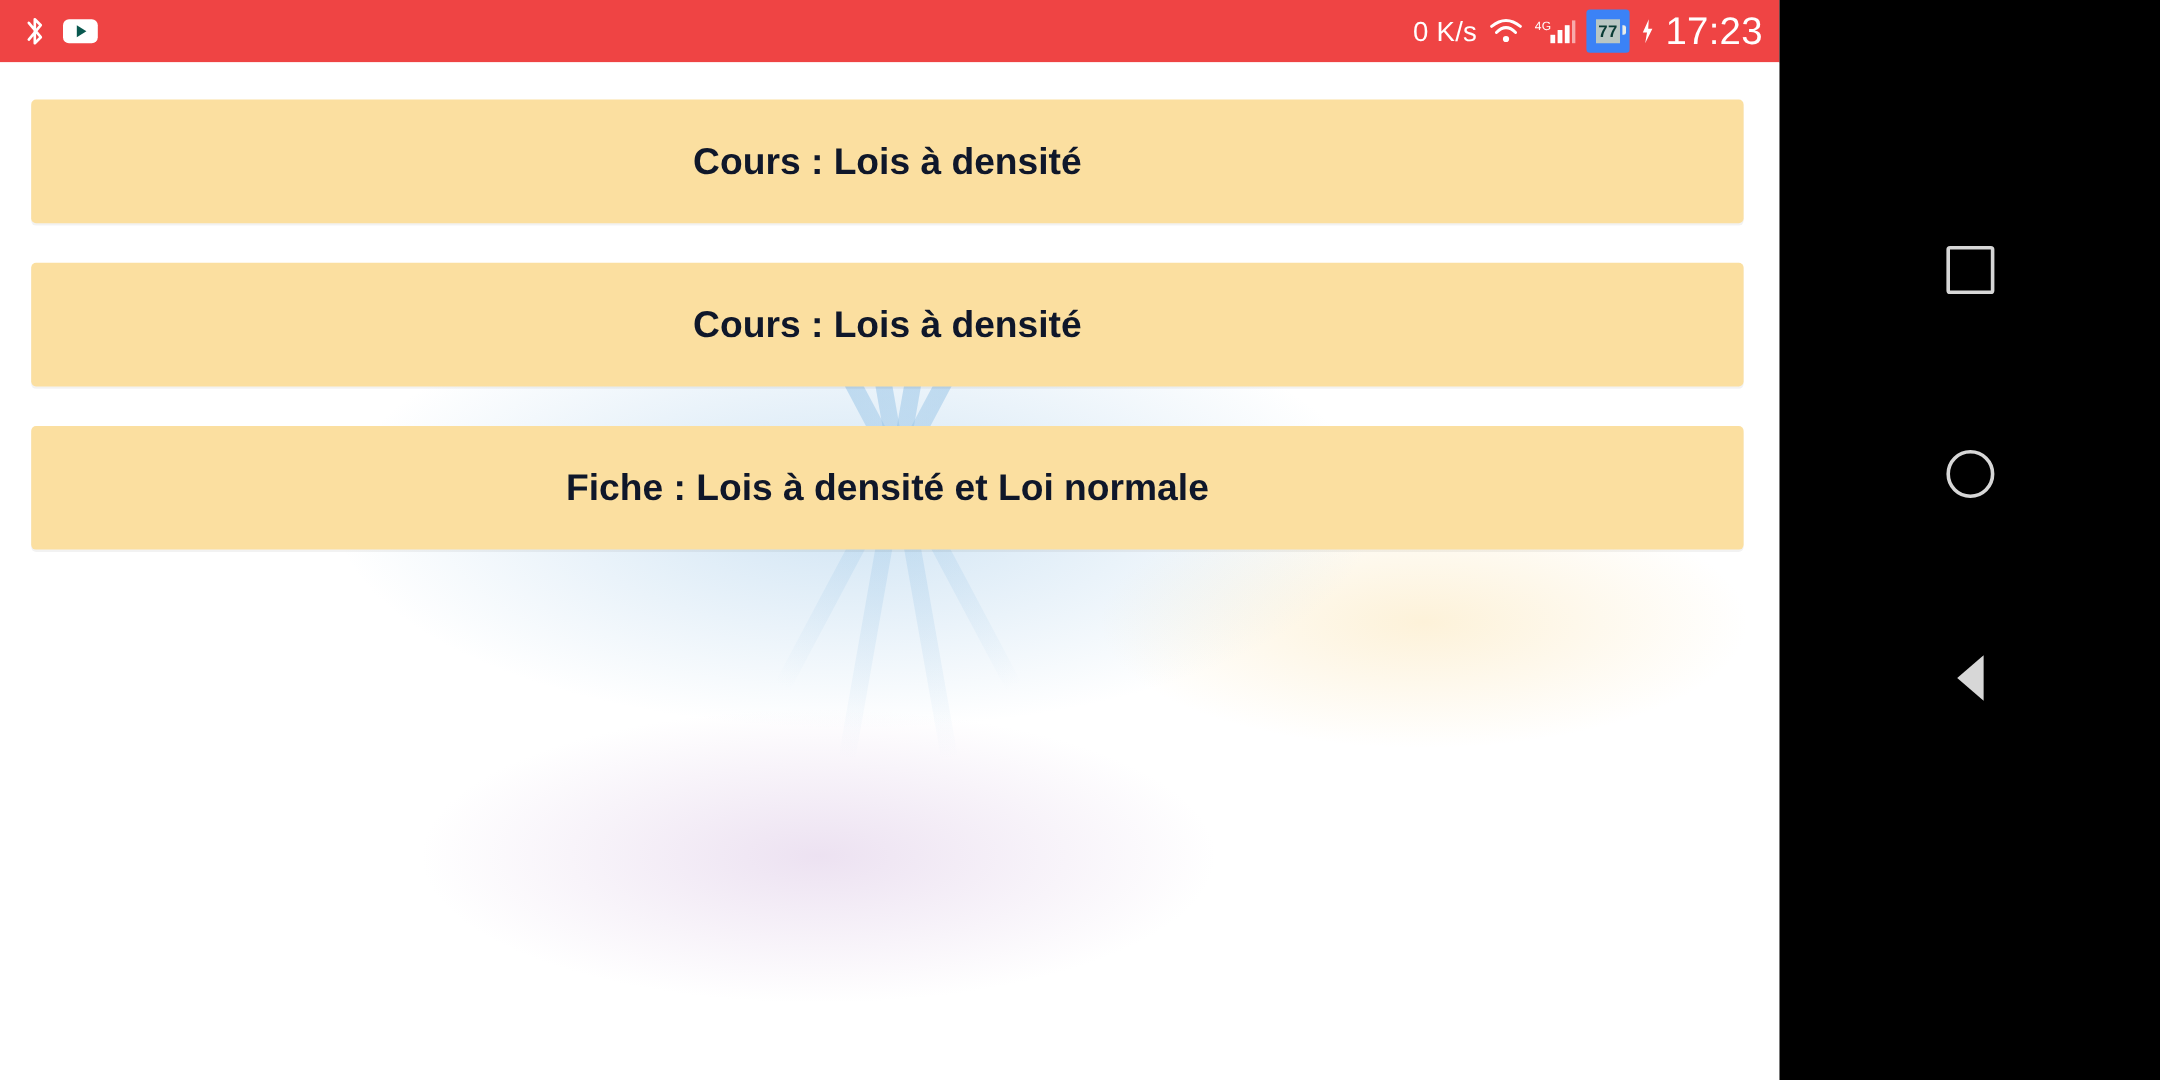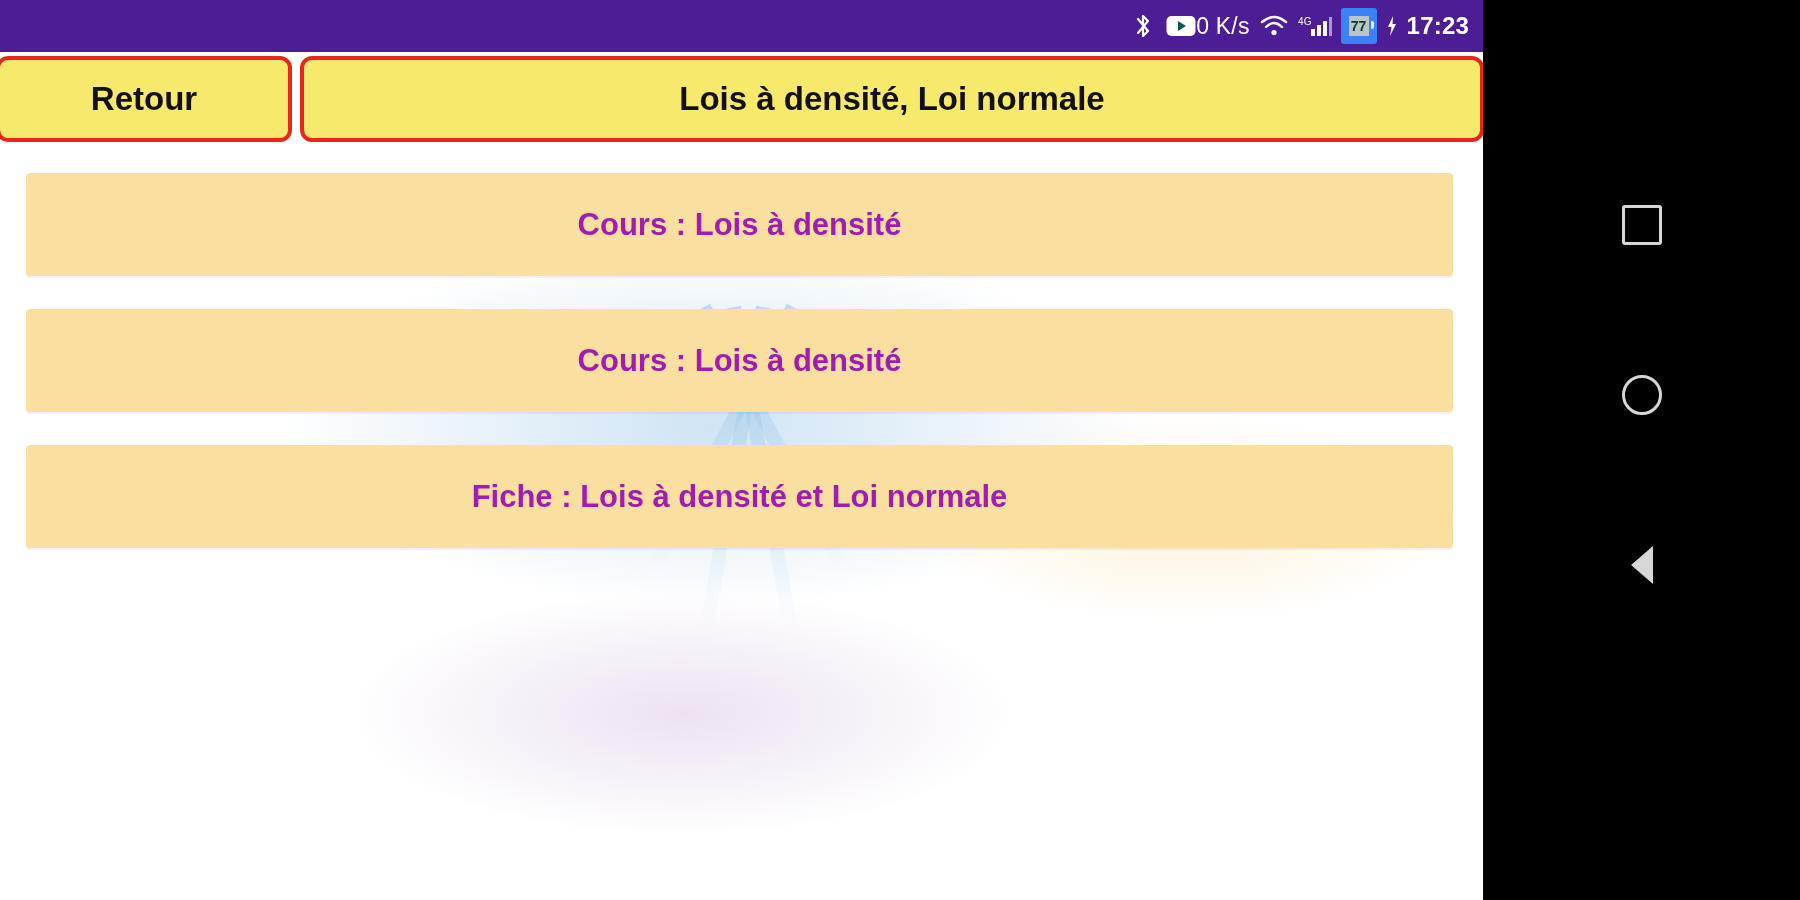--- a/index.html
+++ b/index.html
@@ -30,25 +30,25 @@
     width: 1483px;
     height: 900px;
     background: #ffffff;
     overflow: hidden;
   }
 
   
   #status-bar {
     position: relative;
     height: 52px;
-    background: #4c1d95;
+    background: #ef4444;
     color: #ffffff;
     display: flex;
     align-items: center;
-    justify-content: flex-end;
+    justify-content: space-between;
     padding: 0 14px 0 18px;
     box-sizing: border-box;
   }
   .status-left {
     display: flex;
     align-items: center;
     gap: 12px;
   }
   .status-right {
     display: flex;
@@ -61,22 +61,22 @@
   .sb-icon {
     display: inline-flex;
     align-items: center;
     justify-content: center;
   }
   .net-speed {
     font-size: 23px;
     font-weight: 400;
   }
   .clock {
-    font-size: 24px;
-    font-weight: 700;
+    font-size: 32px;
+    font-weight: 400;
   }
   .battery-box {
     display: inline-flex;
     align-items: center;
     border: 8px solid #3b82f6;
     border-radius: 3px;
     height: 20px;
     padding: 0 2px;
     position: relative;
     background: #b9c6c3;
@@ -164,21 +164,21 @@
     background: #fbdfa0;
     border-radius: 4px;
     height: 103px;
     margin-top: 33px;
     display: flex;
     align-items: center;
     justify-content: center;
     text-align: center;
     font-size: 31px;
     font-weight: 700;
-    color: #a21caf;
+    color: #0f172a;
     box-shadow: 0 2px 0 rgba(0,0,0,0.05);
     padding: 0 16px;
     box-sizing: border-box;
   }
   .list-item.first { margin-top: 31px; }
 
   
   #navbar {
     position: absolute;
     left: 1483px;
@@ -269,24 +269,20 @@
 
     <div id="content">
 
       <div id="wallpaper">
         <div class="ray" style="left:47%;top:255px;width:14px;height:300px;transform:rotate(-28deg);"></div>
         <div class="ray" style="left:49%;top:255px;width:14px;height:330px;transform:rotate(-10deg);"></div>
         <div class="ray" style="left:51%;top:255px;width:14px;height:330px;transform:rotate(10deg);"></div>
         <div class="ray" style="left:53%;top:255px;width:14px;height:300px;transform:rotate(28deg);"></div>
       </div>
 
-      <div id="topbar">
-        <div class="top-btn" id="back-button">Retour</div>
-        <div class="top-btn" id="title-button">Lois à densité, Loi normale</div>
-      </div>
 
       <div id="list">
         <div class="list-item first">Cours : Lois à densité</div>
         <div class="list-item">Cours : Lois à densité</div>
         <div class="list-item">Fiche : Lois à densité et Loi normale</div>
       </div>
 
     </div>
   </div>
 

